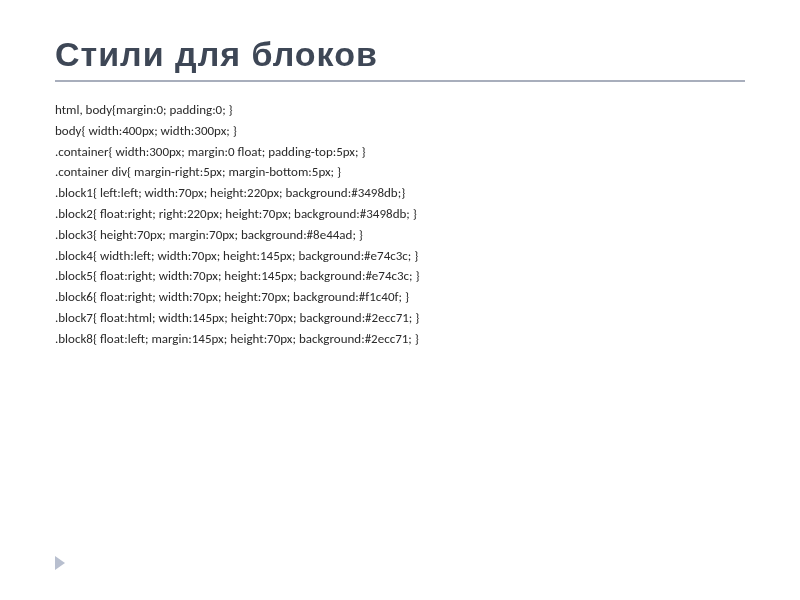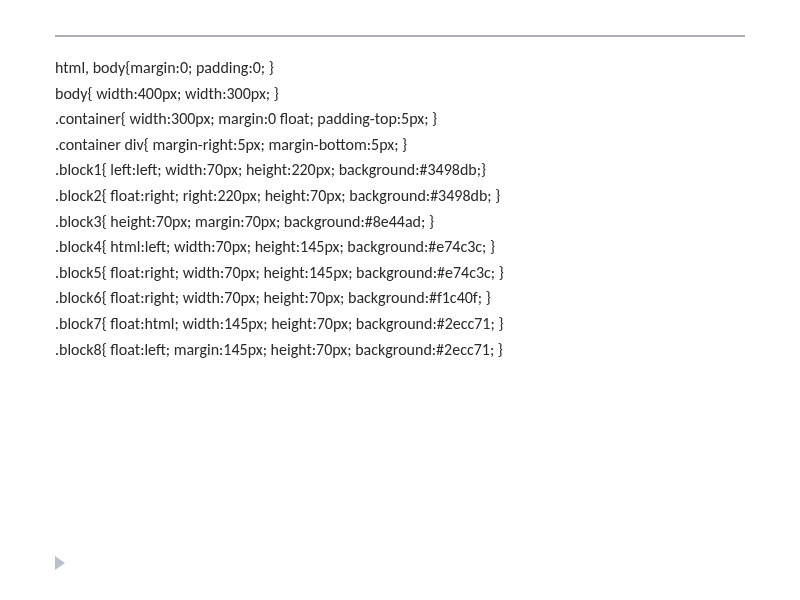--- a/index.html
+++ b/index.html
@@ -25,51 +25,52 @@
     color: #3e4756;
     letter-spacing: 1px;
     margin: 0 0 6px 0;
     font-family: "Arial", sans-serif;
   }
   .underline {
     border-bottom: 2px solid #a8aebc;
     margin-bottom: 18px;
   }
   .code {
-    font-size: 16px;
+    font-size: 13px;
     line-height: 1.6;
     color: #2a2a2a;
     font-family: "Calibri", "Arial", sans-serif;
   }
   .footer-arrow {
     position: absolute;
     left: 55px;
     bottom: 30px;
     width: 0;
     height: 0;
     border-top: 7px solid transparent;
     border-bottom: 7px solid transparent;
     border-left: 10px solid #b8bfcf;
   }
 </style>
 </head>
 <body>
 
 <div class="slide">
+  <h1 class="title">Стили для блоков</h1>
   <div class="underline"></div>
 
   <div class="code">
     <div>html, body{margin:0; padding:0; }</div>
     <div>body{ width:400px; width:300px; }</div>
     <div>.container{ width:300px; margin:0 float; padding-top:5px; }</div>
     <div>.container div{ margin-right:5px; margin-bottom:5px; }</div>
     <div>.block1{ left:left; width:70px; height:220px; background:#3498db;}</div>
     <div>.block2{ float:right; right:220px; height:70px; background:#3498db; }</div>
     <div>.block3{ height:70px; margin:70px; background:#8e44ad; }</div>
-    <div>.block4{ html:left; width:70px; height:145px; background:#e74c3c; }</div>
+    <div>.block4{ width:left; width:70px; height:145px; background:#e74c3c; }</div>
     <div>.block5{ float:right; width:70px; height:145px; background:#e74c3c; }</div>
     <div>.block6{ float:right; width:70px; height:70px; background:#f1c40f; }</div>
     <div>.block7{ float:html; width:145px; height:70px; background:#2ecc71; }</div>
     <div>.block8{ float:left; margin:145px; height:70px; background:#2ecc71; }</div>
   </div>
 
   <div class="footer-arrow"></div>
 </div>
 
 </body></html>

